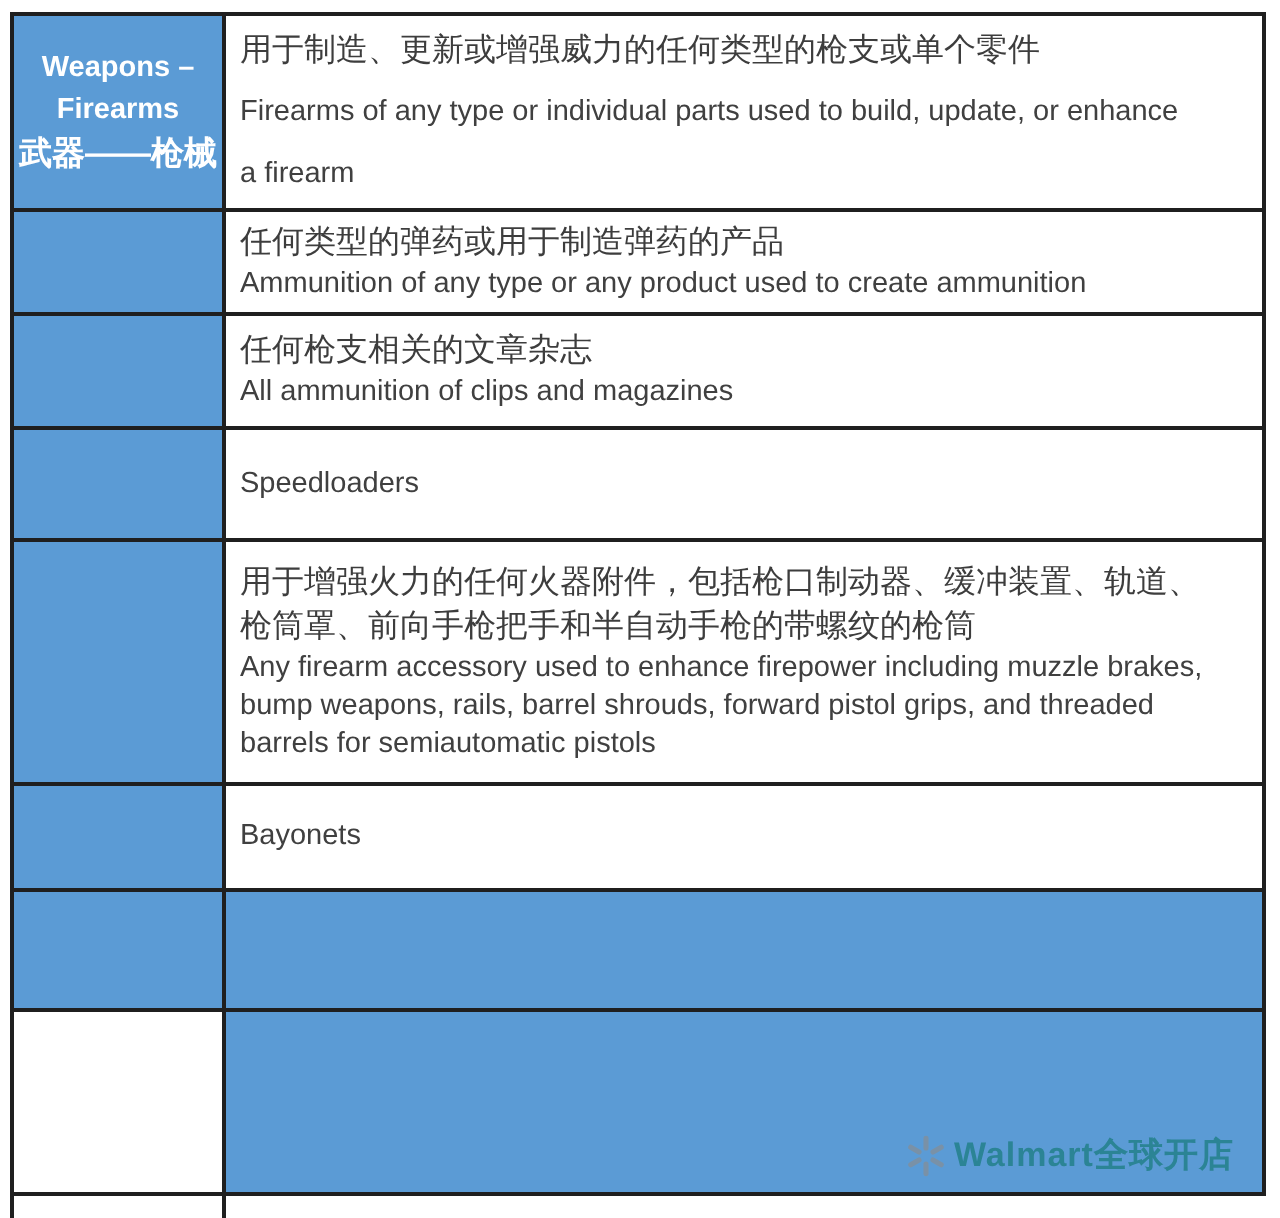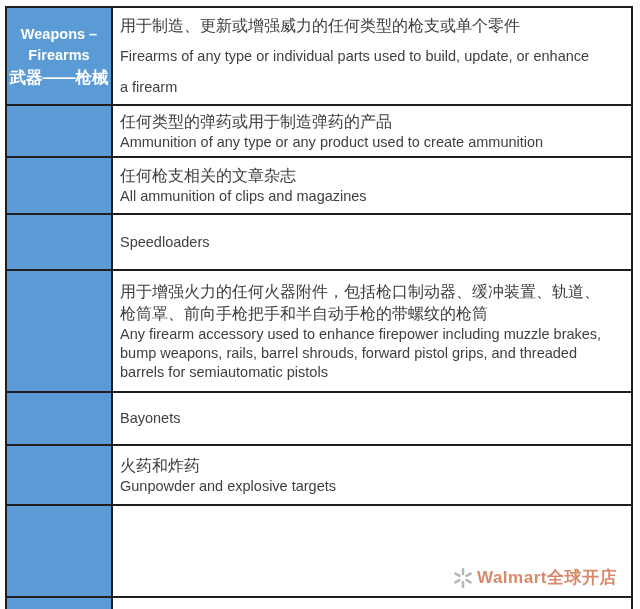--- a/index.html
+++ b/index.html
@@ -74,21 +74,21 @@
   }
   .row1 .zh { line-height: 31px; }
   .row1 .en { line-height: 31px; }
   .watermark {
     position: absolute;
     left: 452px;
     top: 566px;
     display: flex;
     align-items: center;
     gap: 3px;
-    color: #c2410c;
+    color: #0f766e;
     opacity: 0.62;
     pointer-events: none;
   }
   .watermark-text {
     font-size: 17px;
     font-weight: bold;
     letter-spacing: 0.5px;
     white-space: nowrap;
   }
   .spark {
@@ -139,24 +139,20 @@
 bump weapons, rails, barrel shrouds, forward pistol grips, and threaded
 barrels for semiautomatic pistols</div>
     </div>
 
     <div class="cell cat-cell"></div>
     <div class="cell content-cell">
       <div class="en">Bayonets</div>
     </div>
 
     <div class="cell cat-cell"></div>
-    <div class="cell content-cell">
-      <div class="zh">火药和炸药</div>
-      <div class="en">Gunpowder and explosive targets</div>
-    </div>
 
     <div class="cell cat-cell"></div>
     <div class="cell content-cell">
     </div>
 
     <div class="cell cat-cell"></div>
     <div class="cell content-cell"></div>
 
   </div>
 

